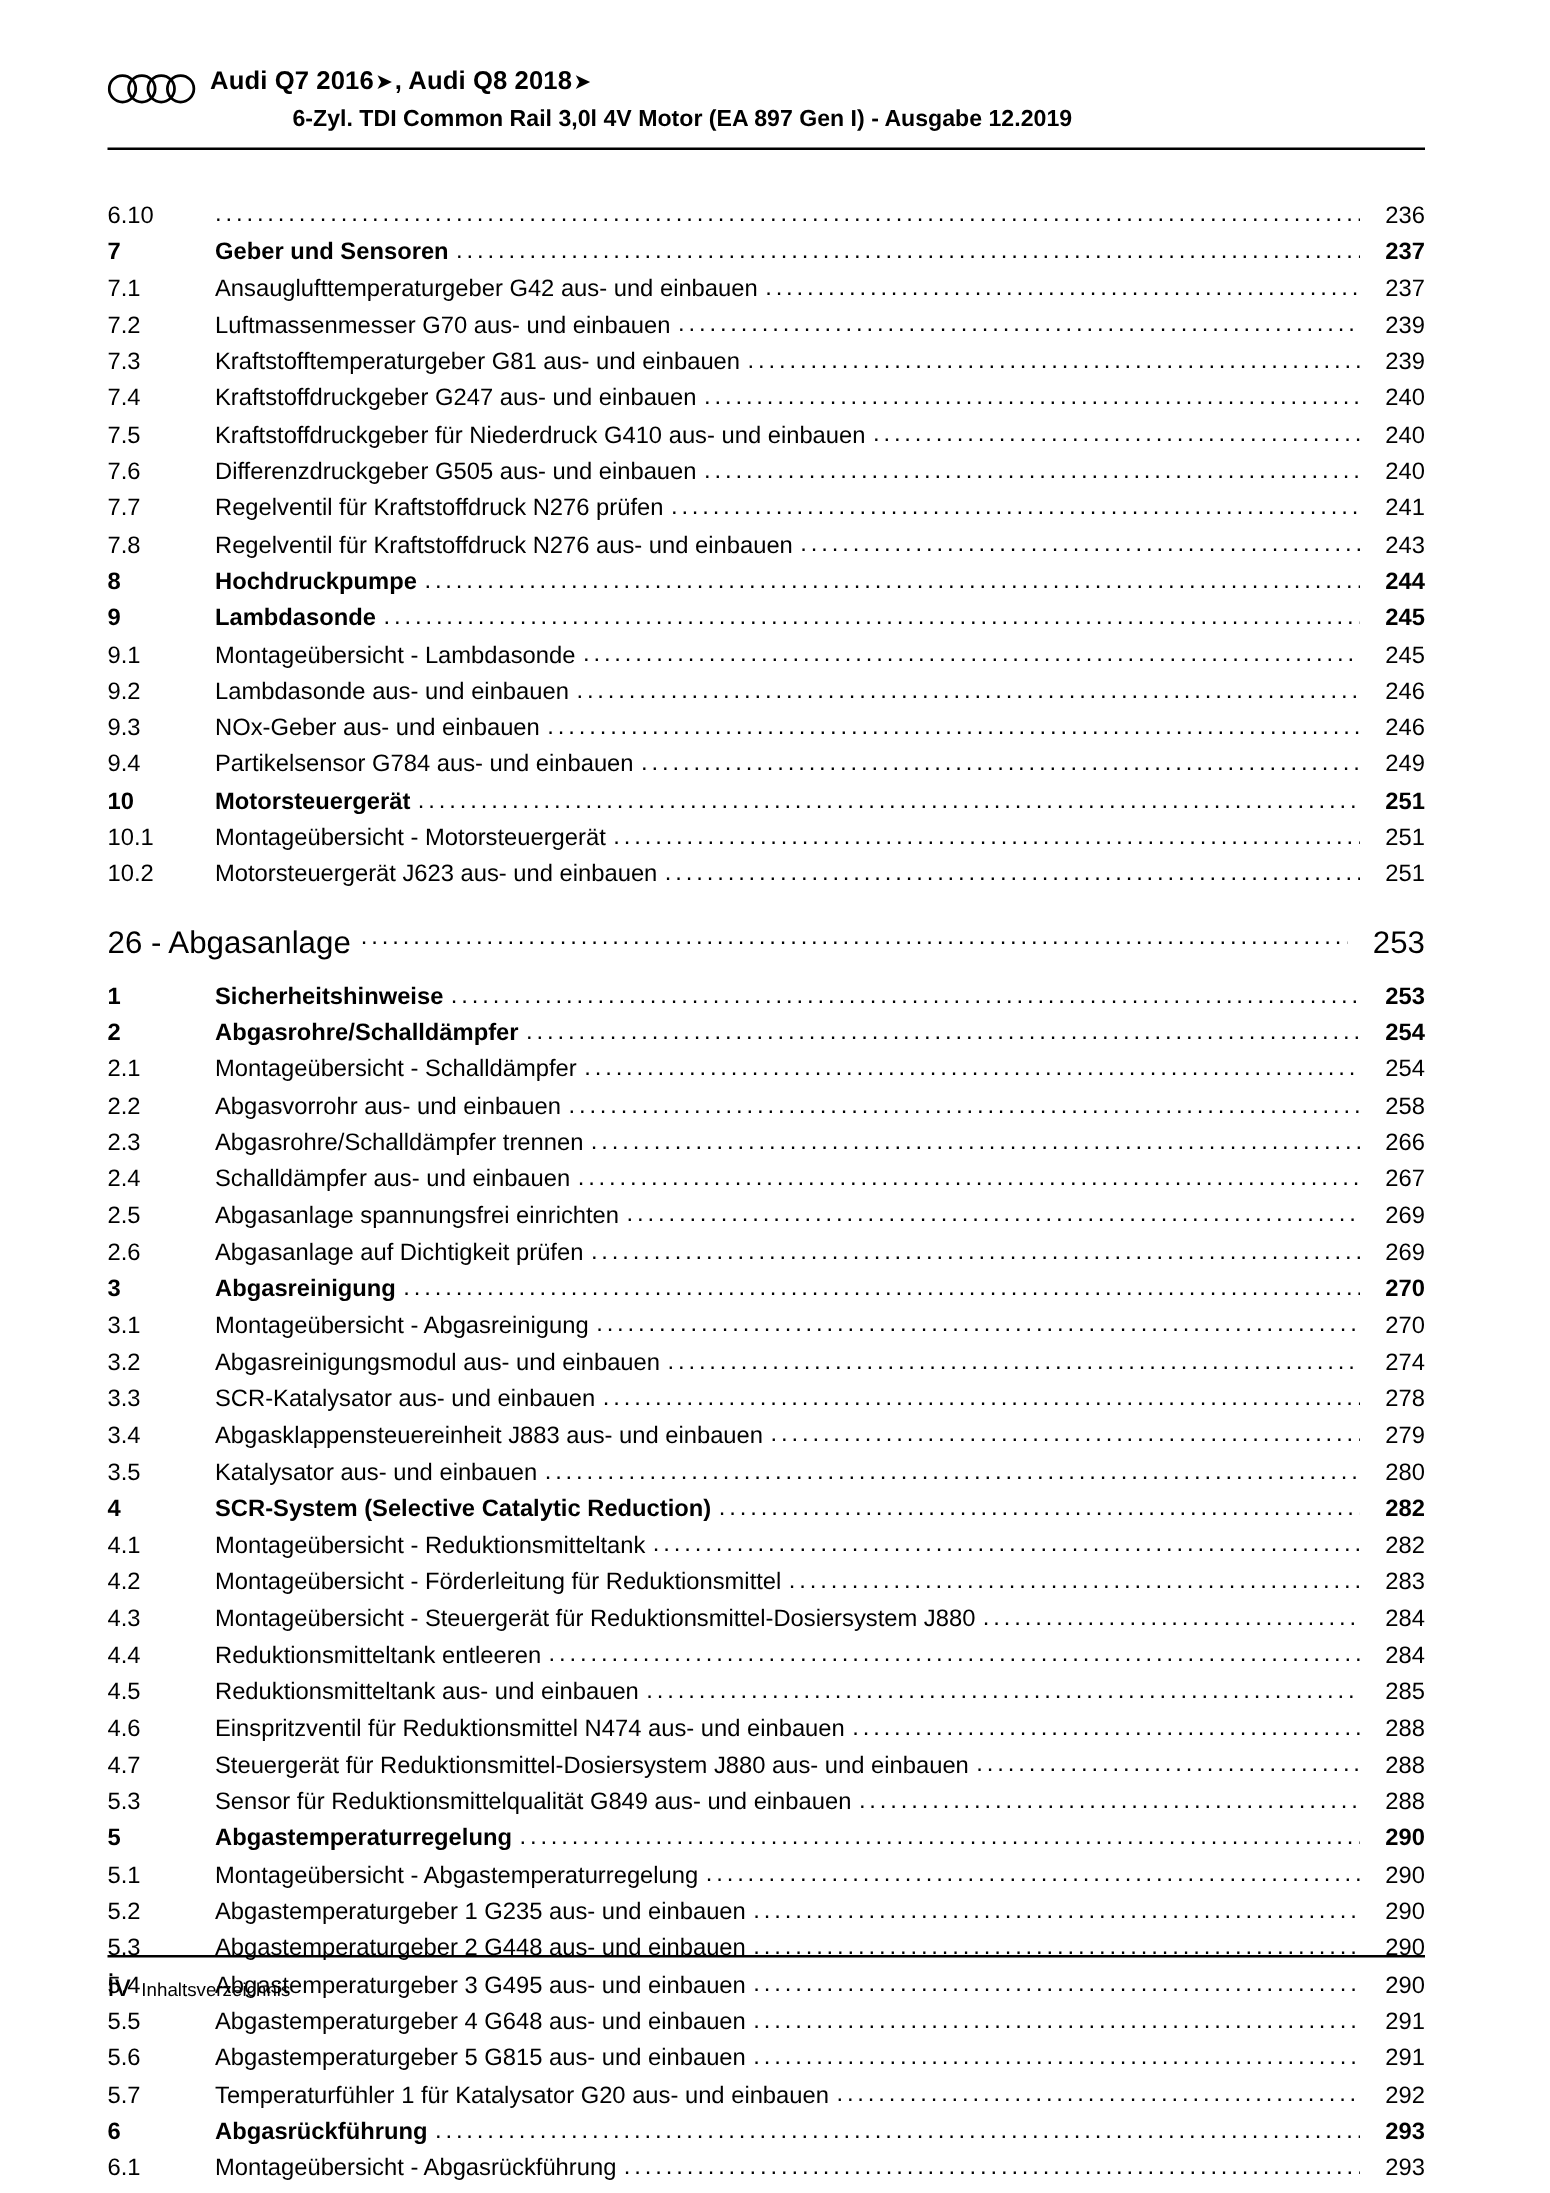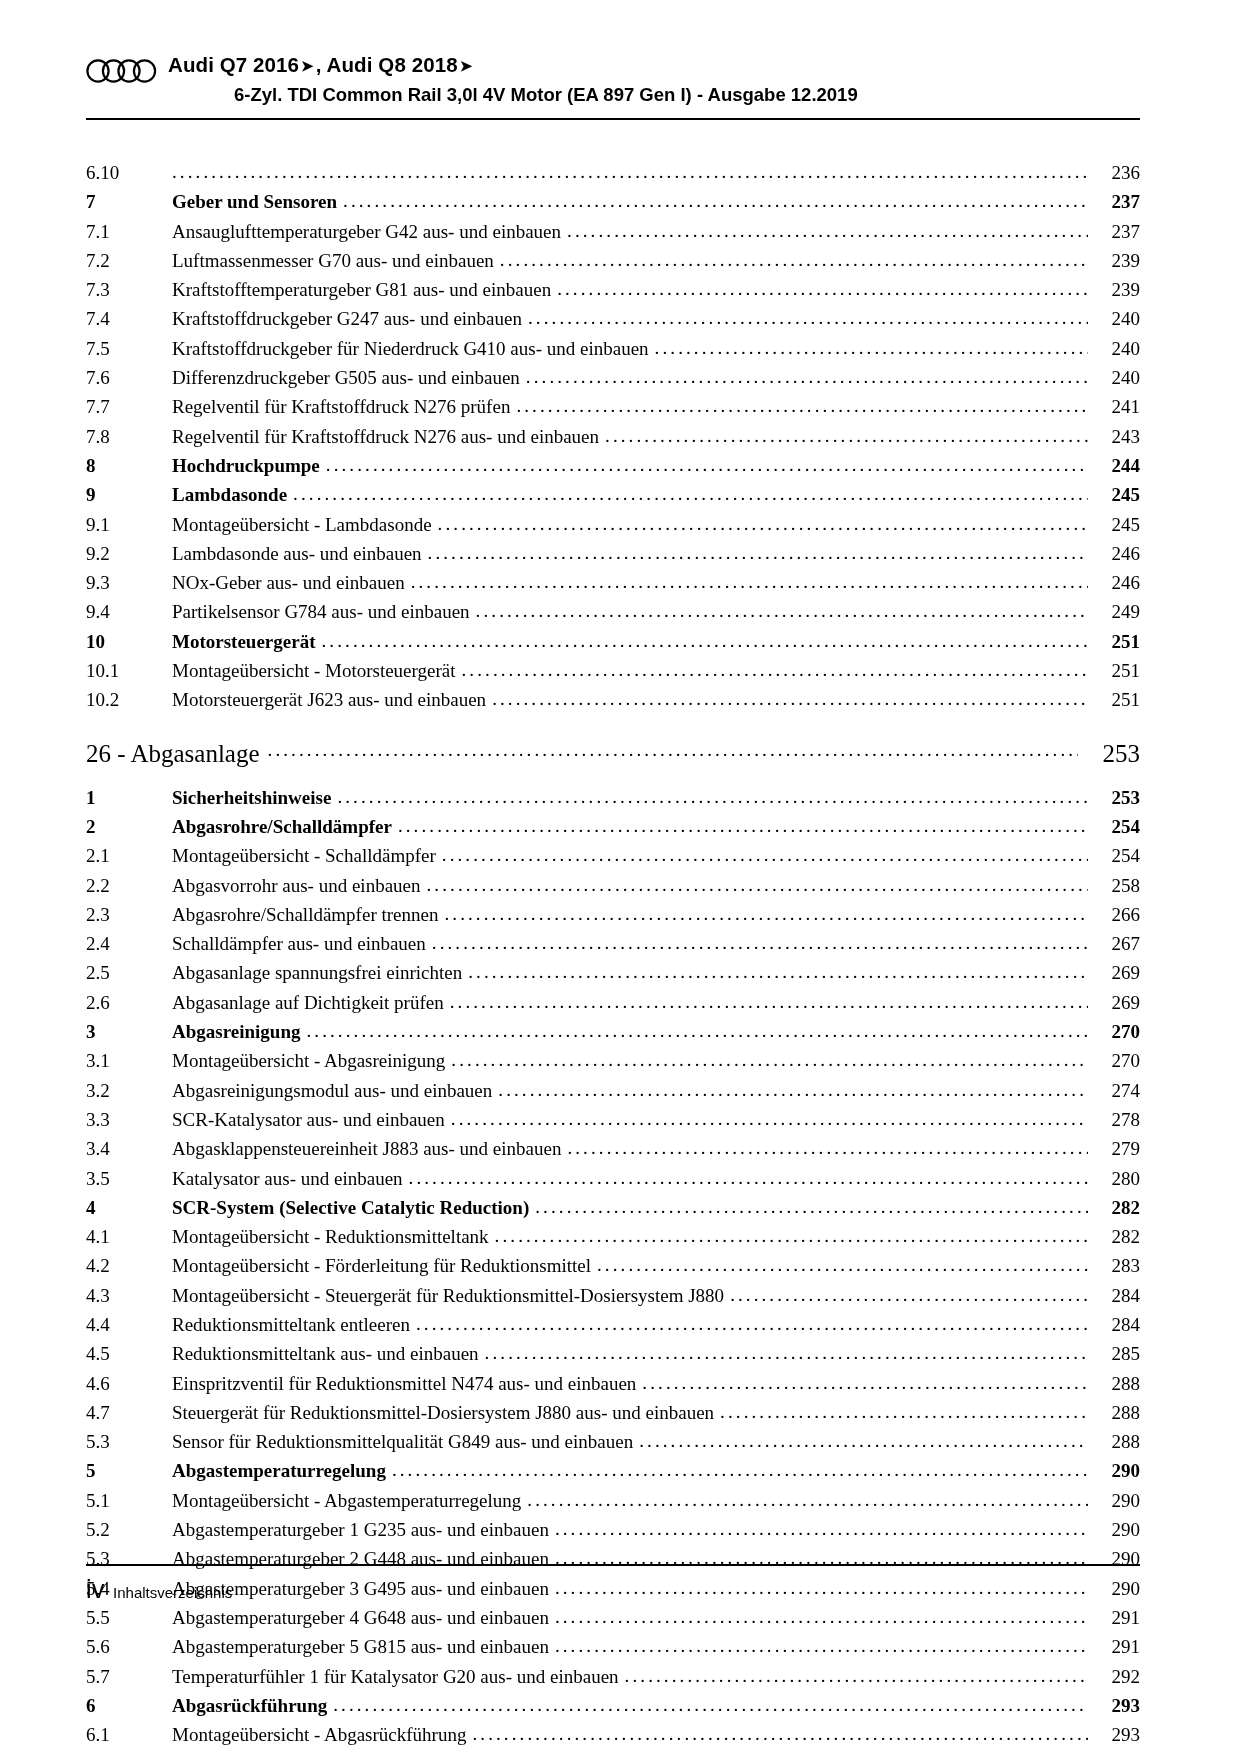--- a/index.html
+++ b/index.html
@@ -60,21 +60,20 @@
     white-space: nowrap;
   }
   .header-rule {
     border-bottom: 2.2px solid #000;
     margin-top: 4px;
   }
 
   
   .toc {
     margin-top: 38px;
-    font-family: Liberation Serif, serif;
   }
   .row {
     display: flex;
     align-items: baseline;
     font-size: 19px;
     line-height: 29.3px;
     white-space: nowrap;
   }
   .row .num {
     width: 86px;

